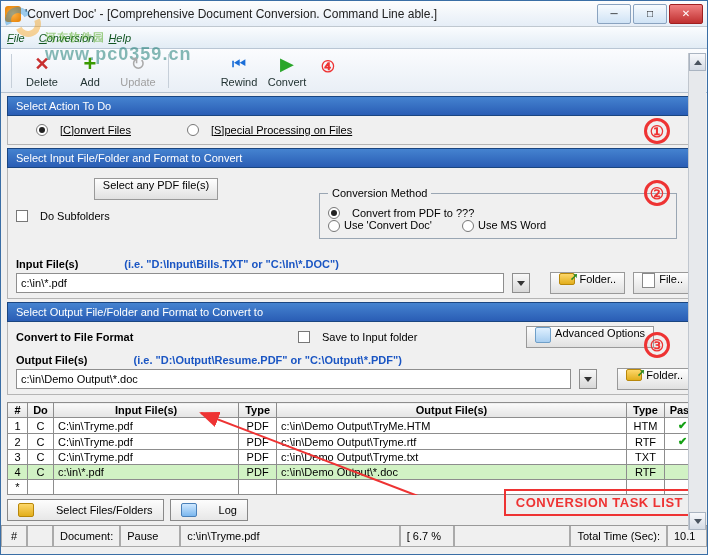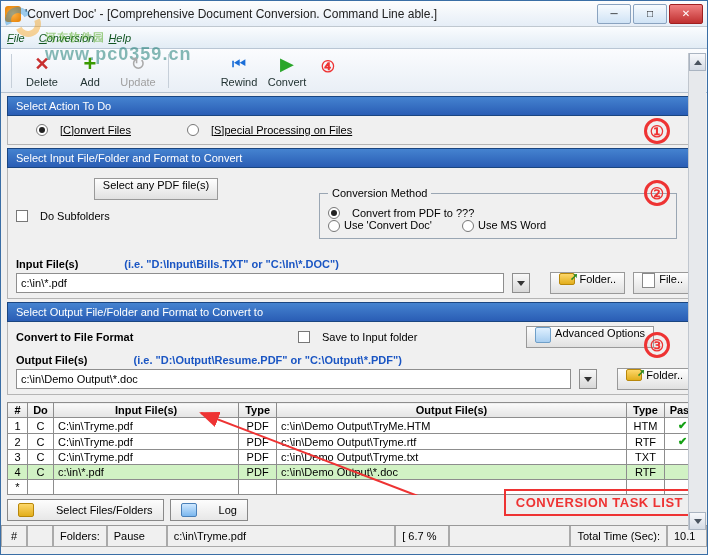--- a/index.html
+++ b/index.html
@@ -325,21 +325,21 @@
     <div class="tab-btn">
         <span class="ic log"></span>
         <span>Log</span>
       </div>
     <div class="ctl-box">CONVERSION TASK LIST</div>
   </div>
 
   <div class="statusbar">
     <div class="sb-cell" style="width:26px;justify-content:center;">#</div>
     <div class="sb-cell" style="width:26px;"></div>
-    <div class="sb-cell">Folders:</div>
+    <div class="sb-cell">Document:</div>
     <div class="sb-cell" style="width:60px;">Pause</div>
     <div class="sb-cell" style="flex:1.2;">c:\in\Tryme.pdf</div>
     <div class="sb-cell" style="width:54px;">[ 6.7 %</div>
     <div class="sb-cell" style="flex:.6;"></div>
     <div class="sb-cell">Total Time (Sec):</div>
     <div class="sb-cell" style="width:40px;">10.1</div>
   </div>
 
   <div class="scrollbar">
     <div class="up"></div>

